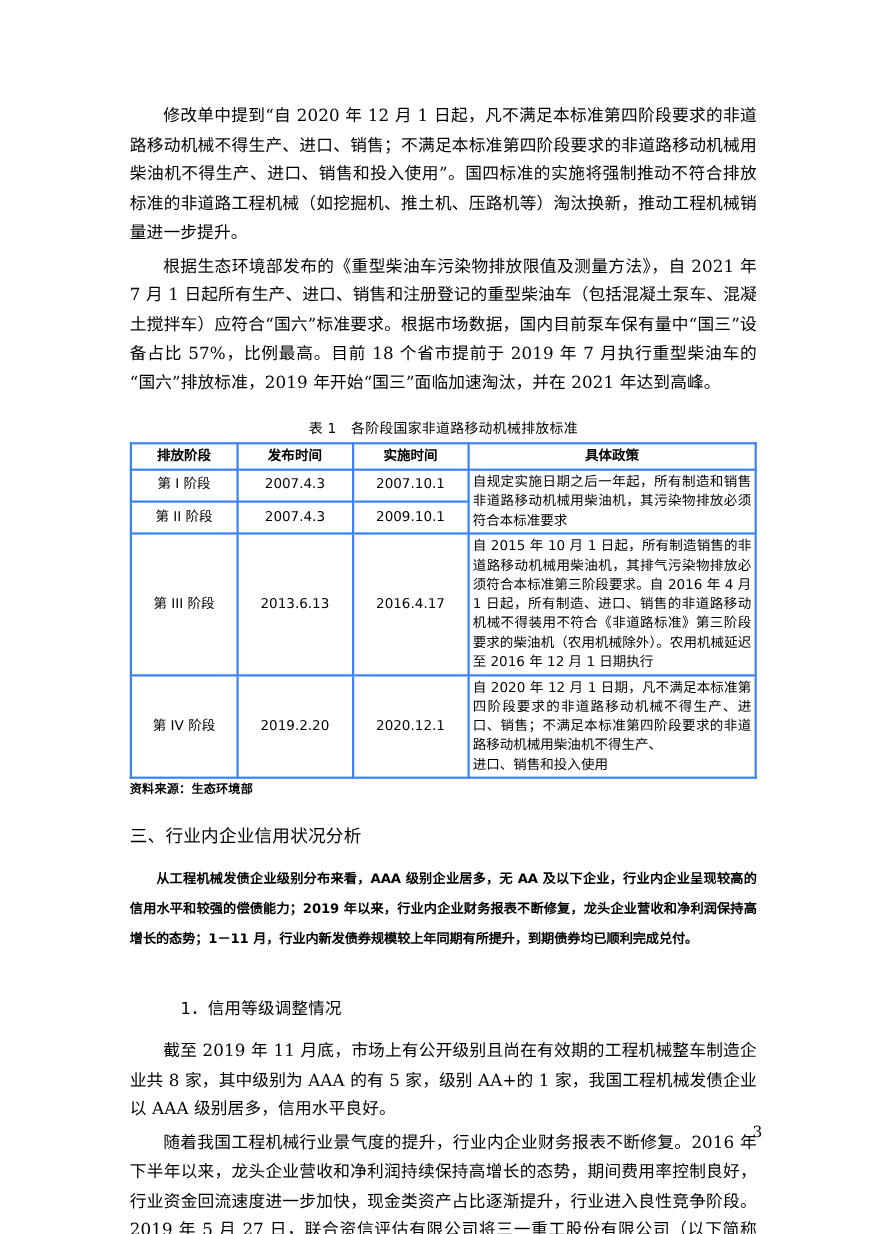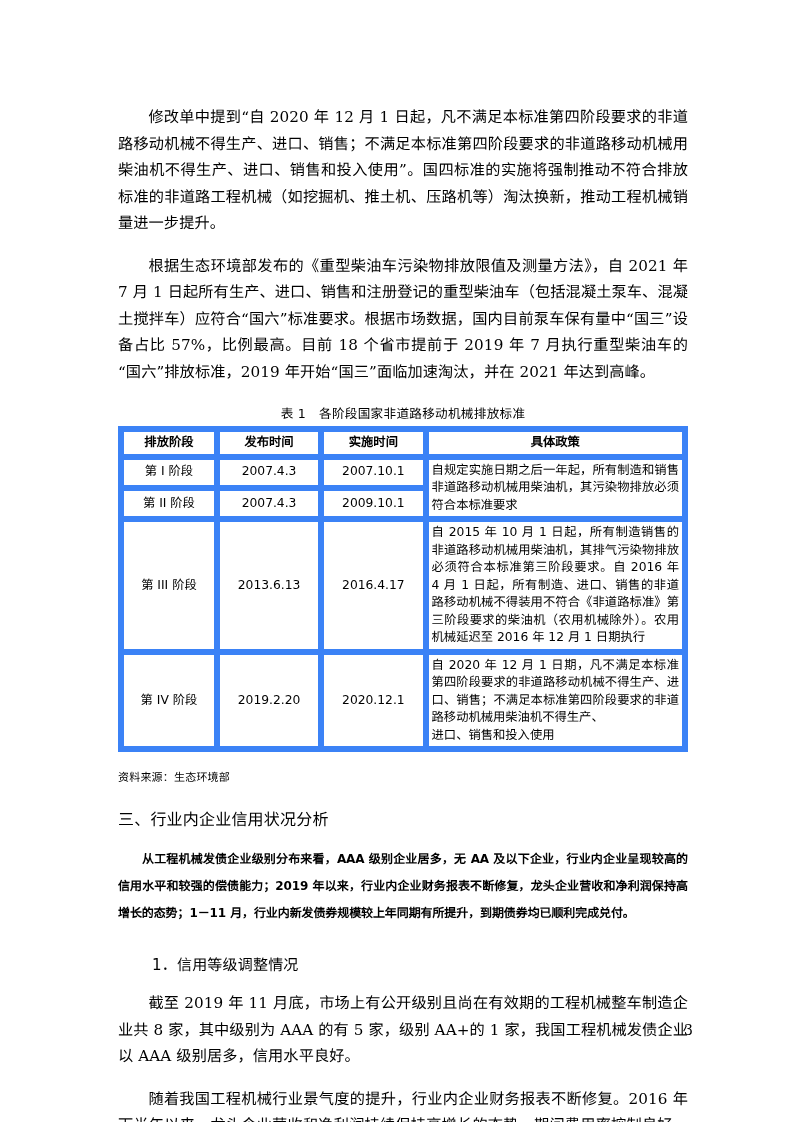--- a/index.html
+++ b/index.html
@@ -19,21 +19,21 @@
   .page {
     position: absolute;
     left: 0;
     top: 0;
     width: 793px;
     height: 1122px;
     box-sizing: border-box;
     padding: 88px 105px 40px 118px;
   }
   p.para {
-    margin: 16px 0 2px 0;
+    margin: 4px 0 2px 0;
     font-size: 15.2px;
     line-height: 26.5px;
     text-align: justify;
     text-justify: inter-ideograph;
     letter-spacing: 0.1px;
   }
   p.indent {
     text-indent: 2em;
   }
   .gap-md { height: 16px; }
@@ -50,42 +50,42 @@
   }
   table.doc-table {
     border-collapse: collapse;
     width: 100%;
     table-layout: fixed;
     font-size: 12.3px;
     font-family: "DejaVu Sans", "Liberation Sans", sans-serif;
   }
   table.doc-table th,
   table.doc-table td {
-    border: 6px solid #3b82f6;
+    border: 2px solid #3b82f6;
     padding: 2px 3px;
     vertical-align: middle;
     line-height: 17.5px;
   }
   table.doc-table th {
     text-align: center;
     font-weight: bold;
     background: #ffffff;
   }
   td.c-center { text-align: center; }
   td.c-just {
     text-align: justify;
     text-justify: inter-ideograph;
     padding: 3px 5px;
   }
   td.c-just .lastline-center { text-align: left; }
   .src-note {
     font-size: 11px;
     font-family: "DejaVu Sans", "Liberation Sans", sans-serif;
-    font-weight: normal;
-    margin-top: 16px;
+    font-weight: bold;
+    margin-top: 0;
     letter-spacing: 0.2px;
   }
   h3.sec-head {
     font-size: 16px;
     font-weight: normal;
     font-family: "DejaVu Sans", "Liberation Sans", sans-serif;
     margin: 0;
     letter-spacing: 0.2px;
   }
   p.bold-para {
@@ -95,21 +95,21 @@
     font-family: "DejaVu Sans", "Liberation Sans", sans-serif;
     text-align: justify;
     text-justify: inter-ideograph;
     text-indent: 2em;
     margin: 0;
     letter-spacing: -0.1px;
   }
   p.sub-head {
     font-size: 15px;
     font-family: "DejaVu Sans", "Liberation Sans", sans-serif;
-    margin: 4px;
+    margin: 16px;
     text-indent: 2em;
     letter-spacing: 0.2px;
   }
   .pageno {
     position: absolute;
     right: 100px;
     bottom: 84px;
     font-size: 14px;
     font-family: "DejaVu Serif", "Liberation Serif", serif;
   }

